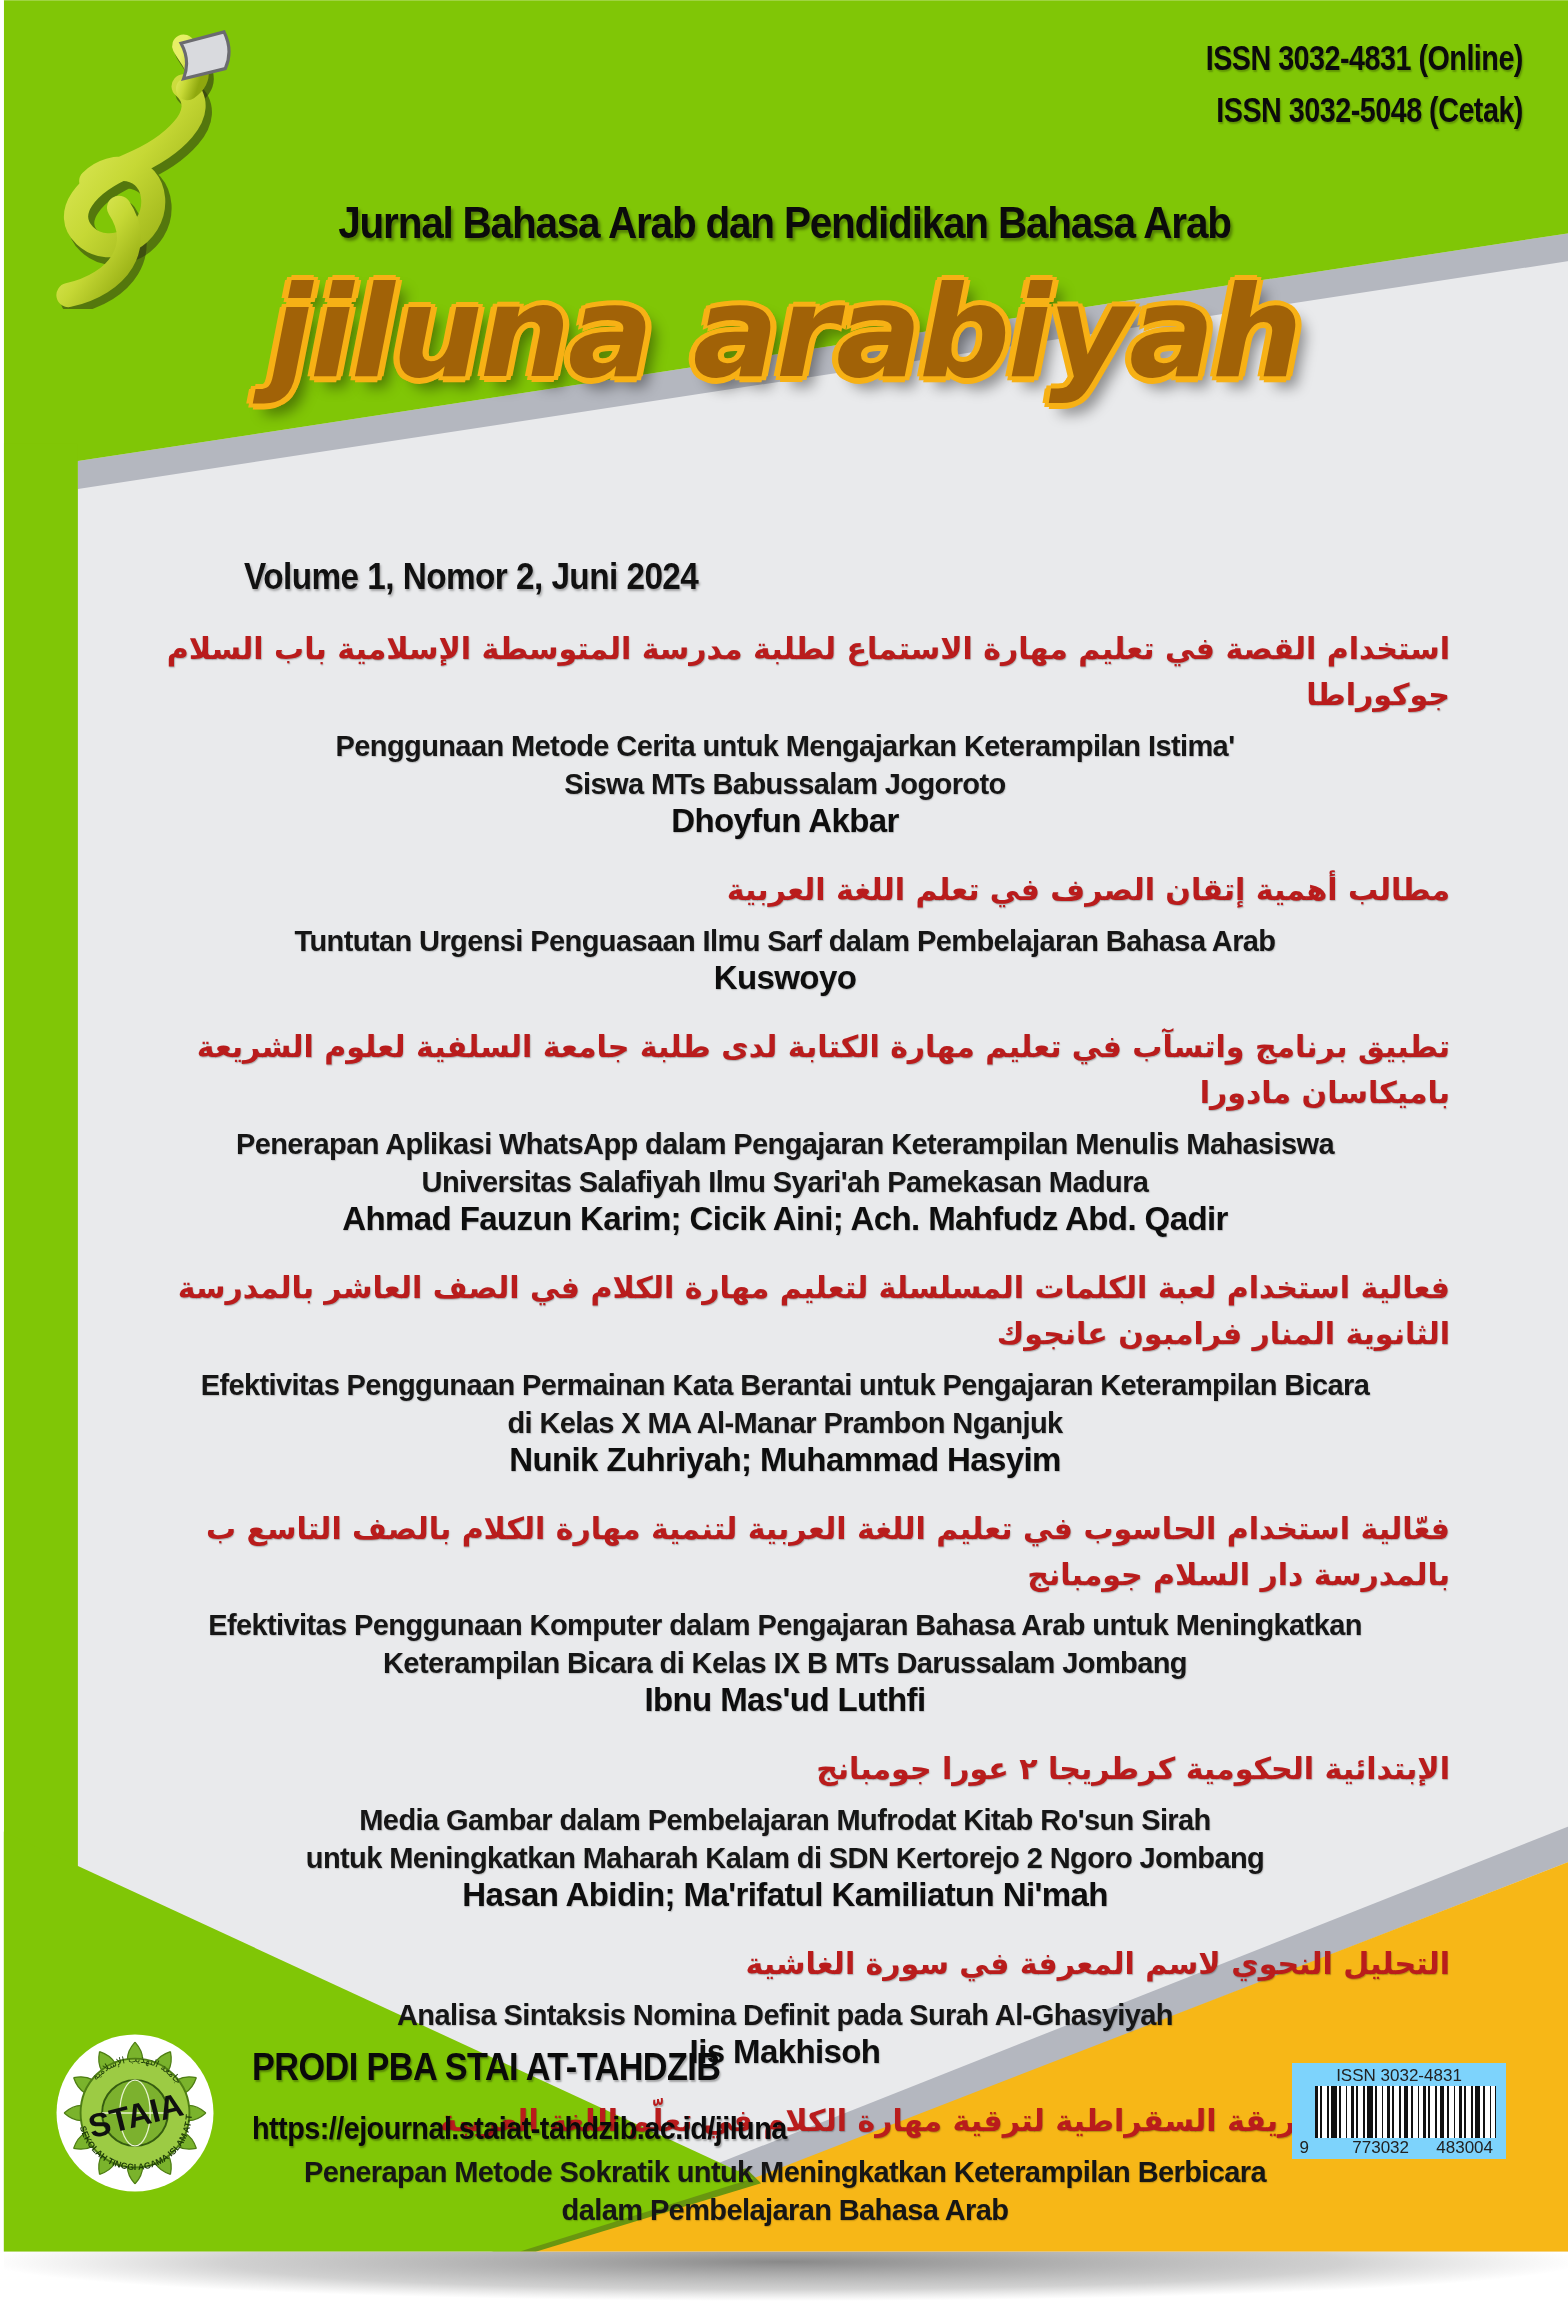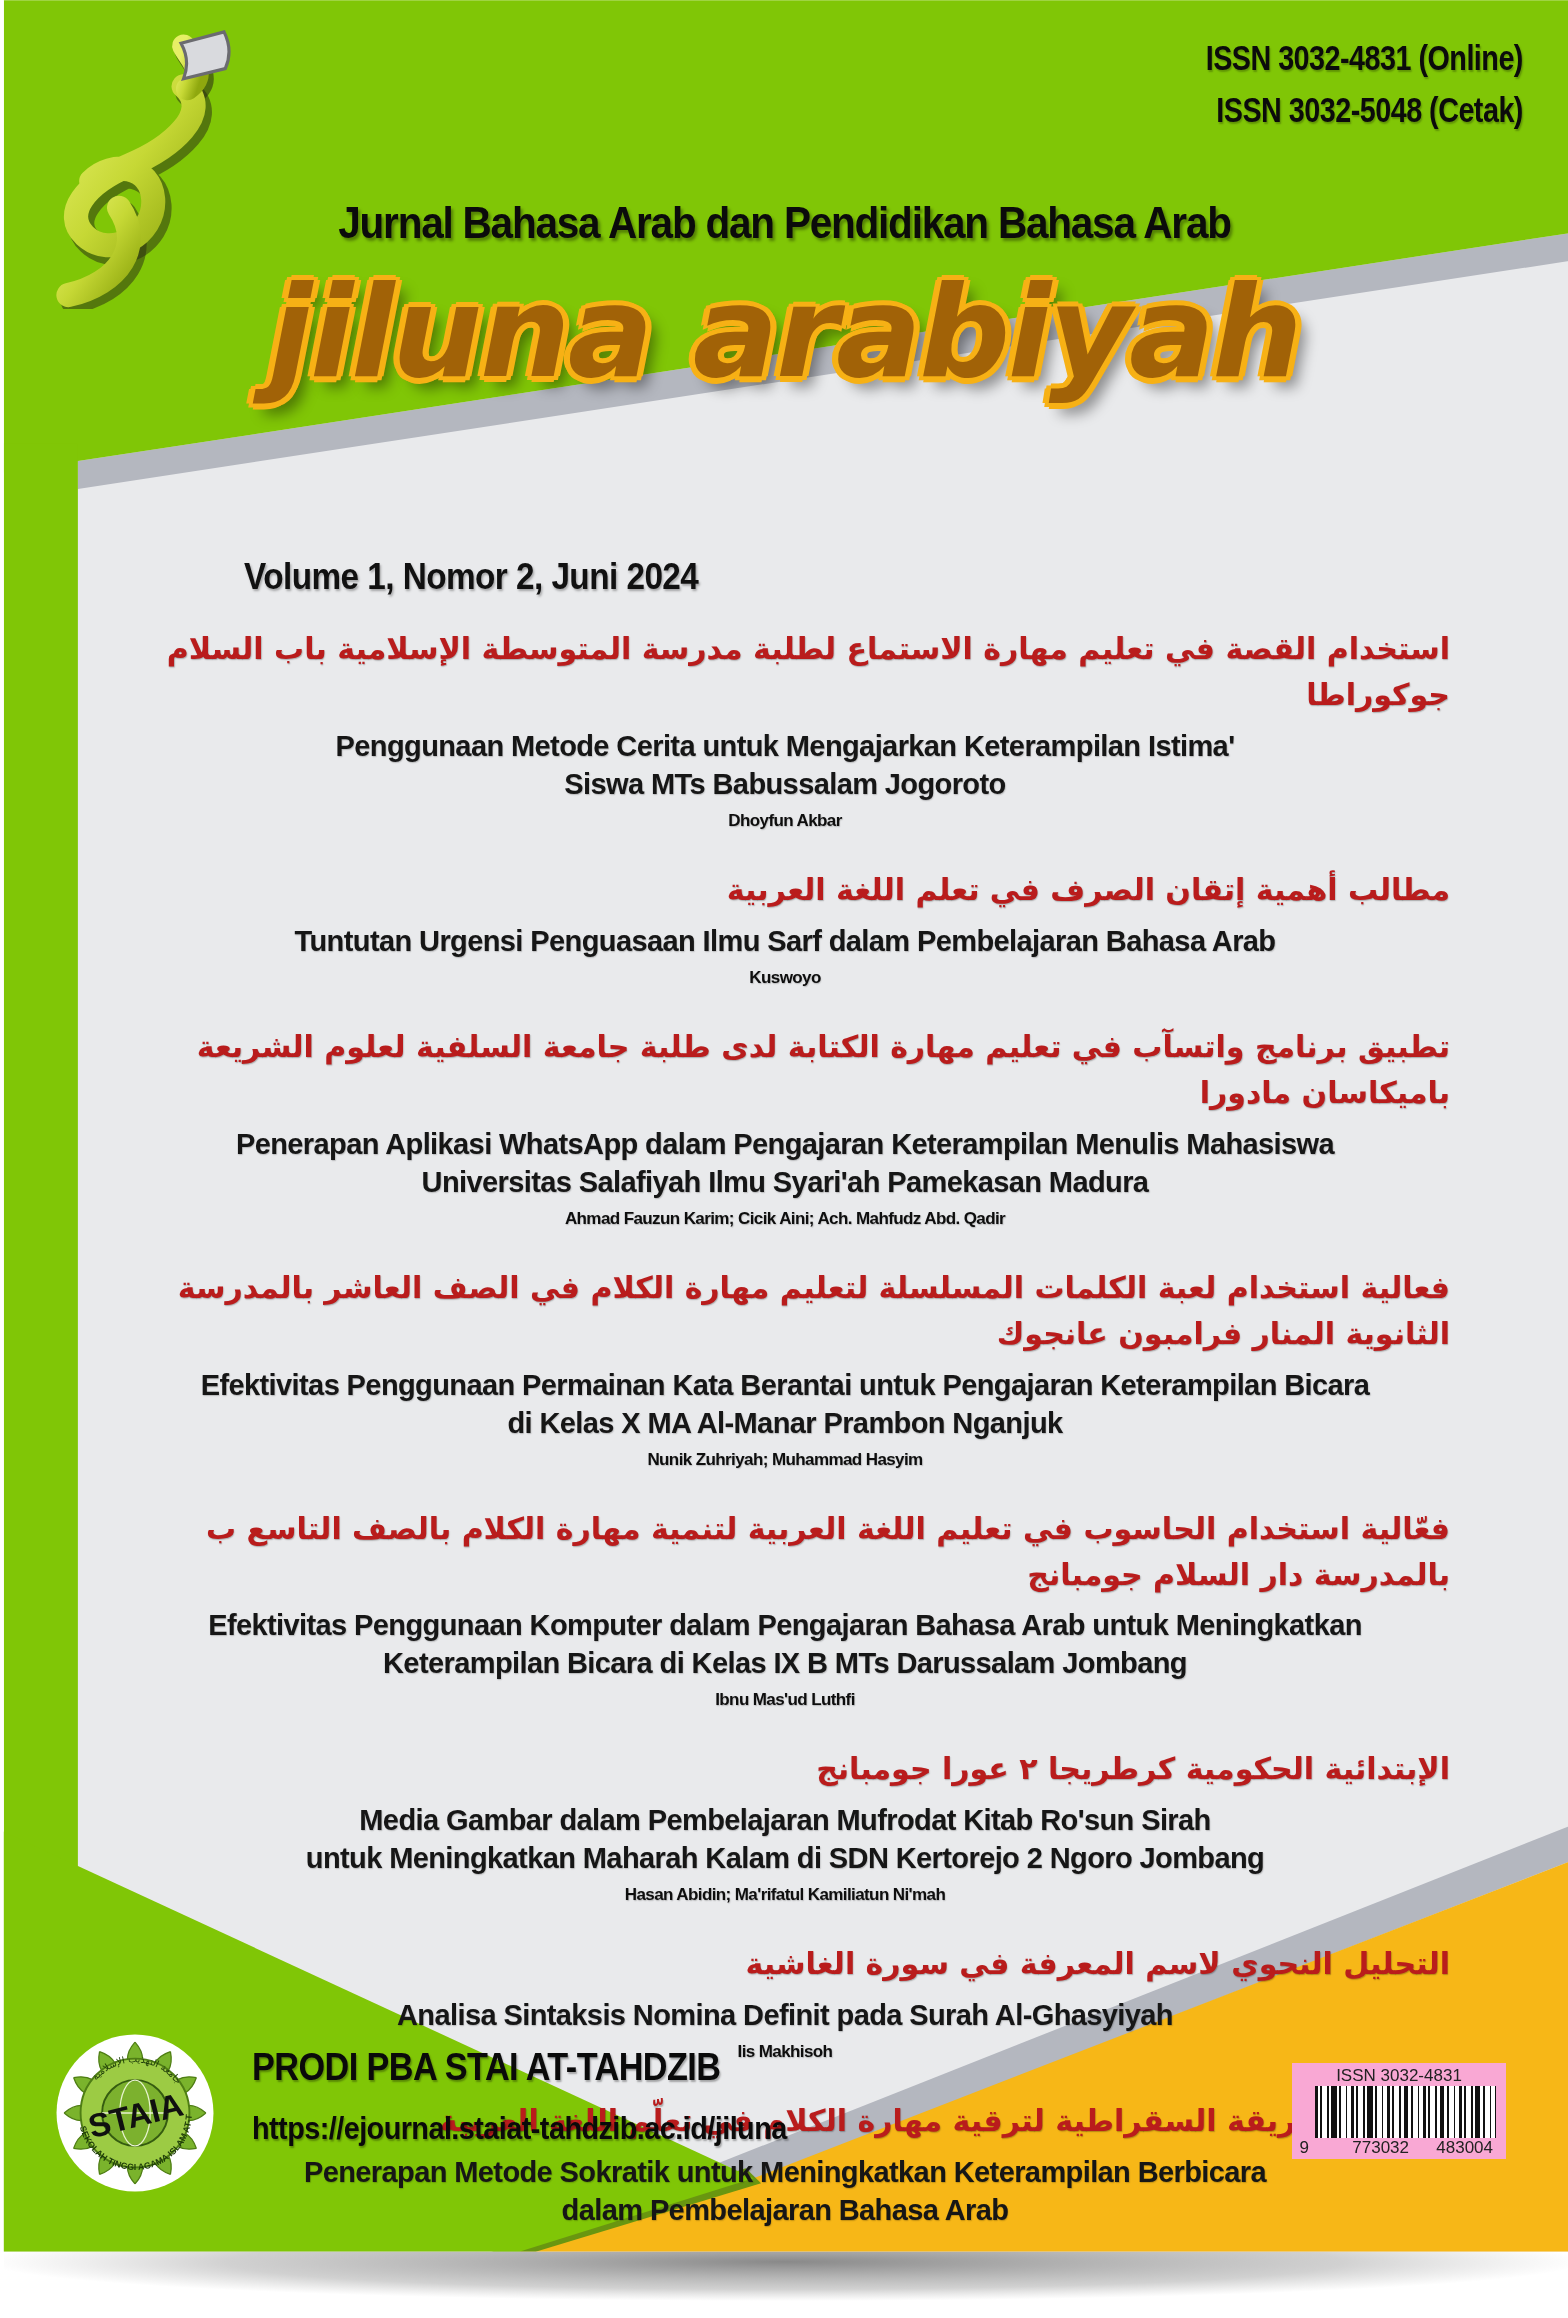--- a/index.html
+++ b/index.html
@@ -57,21 +57,21 @@
     font-weight:bold;font-size:30px;line-height:46px;color:#b91c1c;
     text-shadow:0.6px 1.3px 1.3px rgba(0,0,0,.28);
     text-align:right;
   }
   .id-line{
     font-size:29px;line-height:38px;color:#161616;letter-spacing:-0.6px;
     text-shadow:0.6px 1.3px 1.3px rgba(0,0,0,.22);
     font-weight:bold;
   }
   .authors{
-    font-weight:bold;font-size:17px;line-height:35px;color:#0e0e0e;letter-spacing:-0.6px;
+    font-weight:bold;font-size:33px;line-height:35px;color:#0e0e0e;letter-spacing:-0.6px;
     text-shadow:0.6px 1.3px 1.3px rgba(0,0,0,.22);
   }
   .ar-block{margin-bottom:8.9px;}
 
   
   .footer-org{
     top:2046px;left:252px;z-index:6;
     font-weight:bold;font-size:38px;color:#0a0a0a;letter-spacing:-0.6px;
     transform:scaleX(.9);transform-origin:top left;
     text-shadow:1.3px 1.9px 1.9px rgba(0,0,0,.3);
@@ -79,21 +79,21 @@
   .footer-url{
     top:2110px;left:252px;z-index:6;
     font-weight:bold;font-size:32px;color:#0a0a0a;letter-spacing:-0.6px;
     transform:scaleX(.9);transform-origin:top left;
     text-shadow:1.3px 1.9px 1.9px rgba(0,0,0,.3);
   }
   .staia-logo{top:2032px;left:54px;width:162px;height:162px;z-index:6;}
 
   .barcode{
     top:2063px;left:1292px;width:214px;height:96px;z-index:6;
-    background:#f9a8d4;box-sizing:border-box;padding:2.5px 6.3px 3.8px 6.3px;
+    background:#7dd3fc;box-sizing:border-box;padding:2.5px 6.3px 3.8px 6.3px;
   }
   .barcode-label{
     text-align:center;font-size:17px;line-height:19px;color:#222;
     font-family:"Liberation Sans",sans-serif;
   }
   .barcode-bars{
     height:52px;margin:1.3px 3.8px 0 16.5px;position:relative;
     background:repeating-linear-gradient(90deg,
       #111 0 3.2px,#fff 3.2px 5px,#111 5px 7px,#fff 7px 12px,
       #111 12px 14px,#fff 14px 16.5px,#111 16.5px 21.5px,#fff 21.5px 24px,

